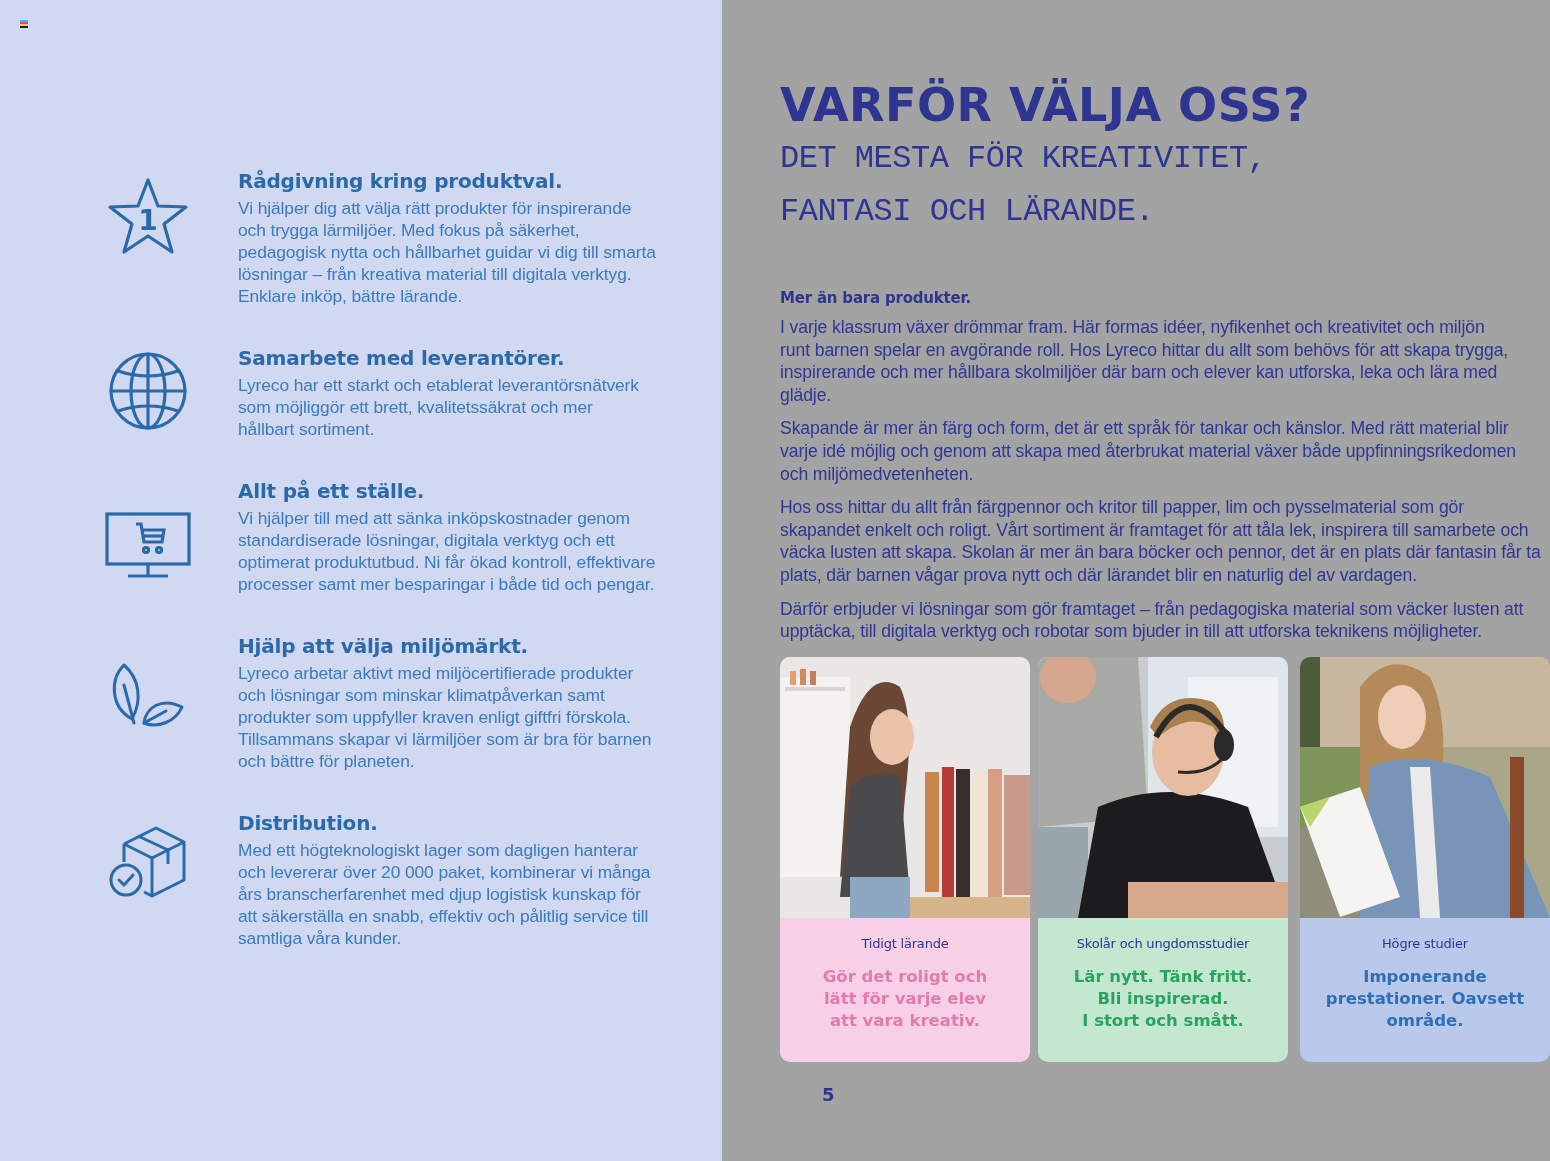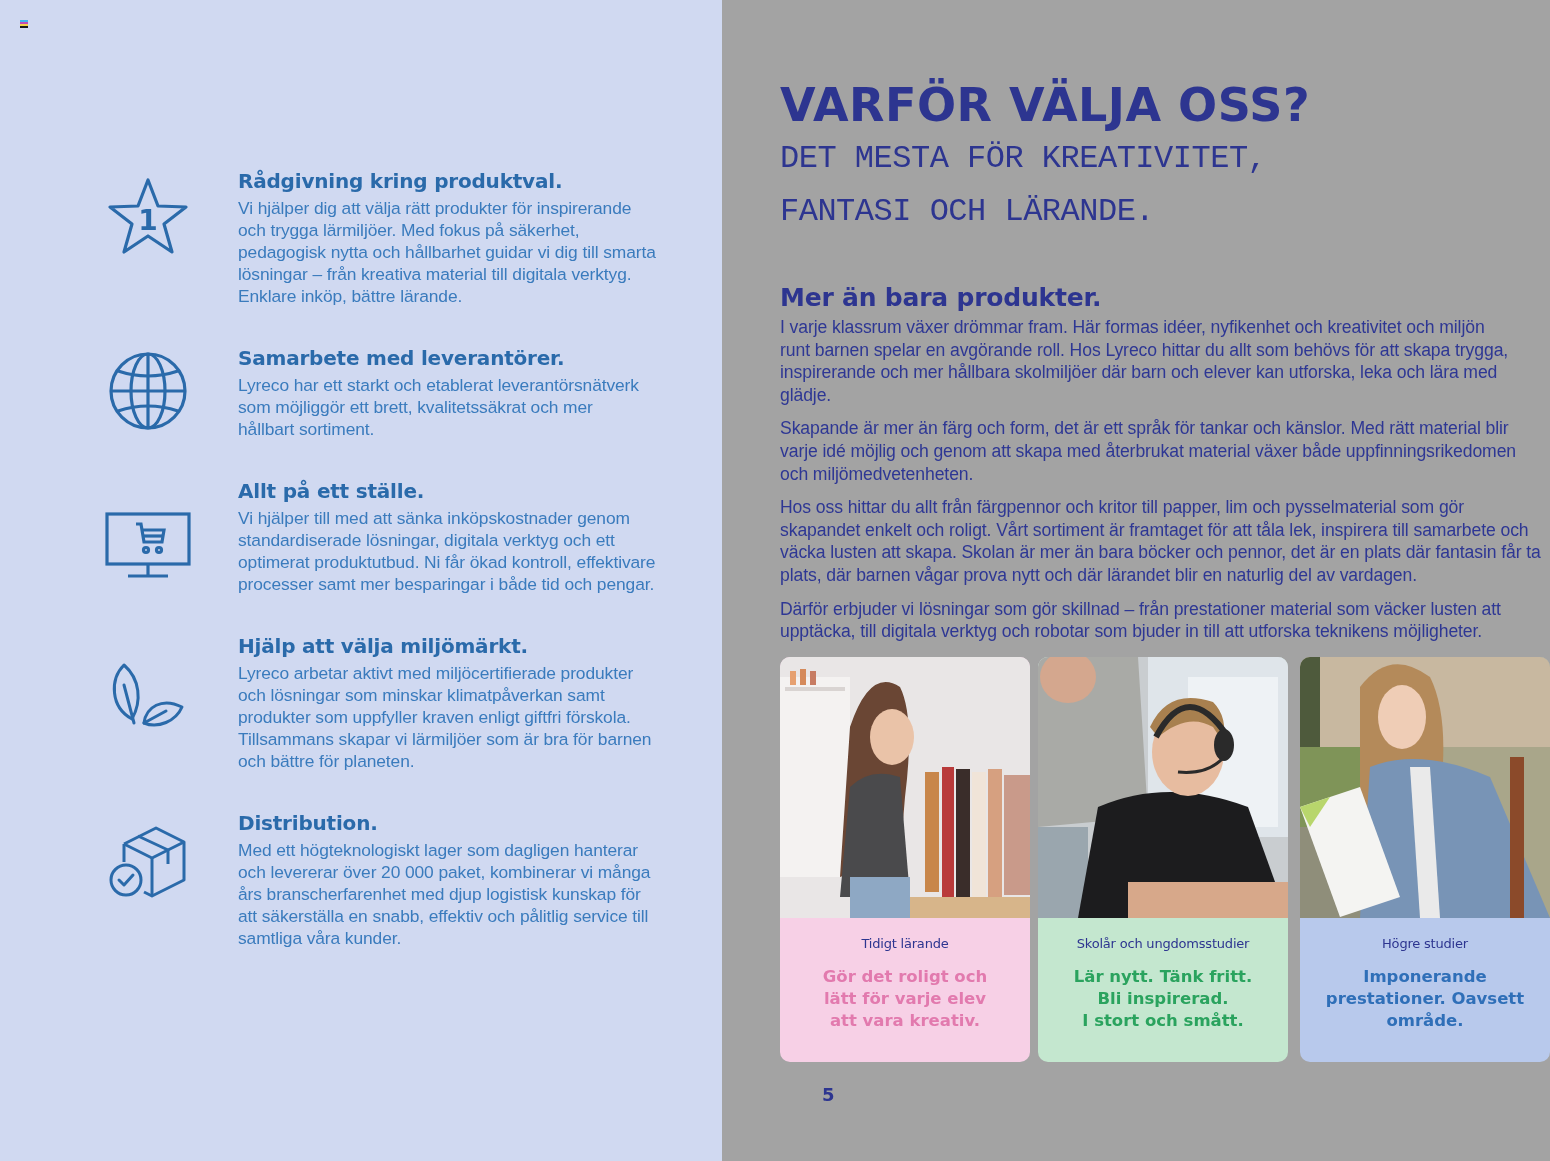--- a/index.html
+++ b/index.html
@@ -43,21 +43,21 @@
     font-family: "DejaVu Sans", sans-serif; font-weight: bold;
     font-size: 46px; line-height: 54px; letter-spacing: 0.5px;
   }
   .headline .light {
     font-family: Liberation Mono, monospace; font-weight: normal;
     font-size: 32px; line-height: 53px; letter-spacing: -0.5px;
   }
   .intro { position: absolute; left: 58px; top: 284px; width: 770px; color: #2d3590; }
   .intro h2 {
     font-family: "DejaVu Sans", sans-serif; font-weight: bold;
-    font-size: 25px; line-height: 28px; margin-bottom: 4px; letter-spacing: -0.2px;
+    font-size: 15px; line-height: 28px; margin-bottom: 4px; letter-spacing: -0.2px;
   }
   .intro p {
     font-family: "Liberation Sans", sans-serif; font-size: 17.6px; line-height: 22.6px;
     color: #2e3794; margin-bottom: 11px; letter-spacing: -0.1px;
   }
 
   .cards { position: absolute; left: 58px; top: 657px; width: 770px; height: 405px; }
   .card {
     position: absolute; top: 0; width: 250px; height: 405px;
     border-radius: 10px; overflow: hidden;
@@ -221,21 +221,21 @@
       <span>varje idé möjlig och genom att skapa med återbrukat material växer både uppfinningsrikedomen</span><br>
       <span>och miljömedvetenheten.</span>
     </p>
     <p>
       <span>Hos oss hittar du allt från färgpennor och kritor till papper, lim och pysselmaterial som gör</span><br>
       <span>skapandet enkelt och roligt. Vårt sortiment är framtaget för att tåla lek, inspirera till samarbete och</span><br>
       <span>väcka lusten att skapa. Skolan är mer än bara böcker och pennor, det är en plats där fantasin får ta</span><br>
       <span>plats, där barnen vågar prova nytt och där lärandet blir en naturlig del av vardagen.</span>
     </p>
     <p>
-      <span>Därför erbjuder vi lösningar som gör skillnad – från prestationer material som väcker lusten att</span><br>
+      <span>Därför erbjuder vi lösningar som gör framtaget – från pedagogiska material som väcker lusten att</span><br>
       <span>upptäcka, till digitala verktyg och robotar som bjuder in till att utforska teknikens möjligheter.</span>
     </p>
   </div>
 
   <div class="cards">
 
     <div class="card card-1" style="background:#f7d0e6;">
       <div class="photo">
         <svg viewBox="0 0 250 261" width="250" height="261" preserveAspectRatio="none">
           <rect width="250" height="261" fill="#e9e6e6"></rect>

